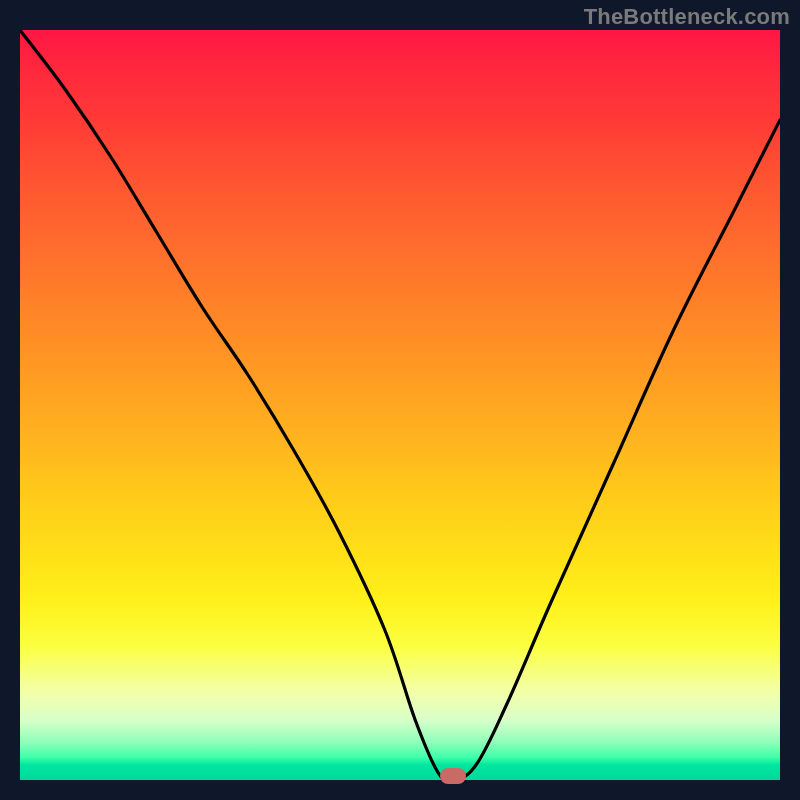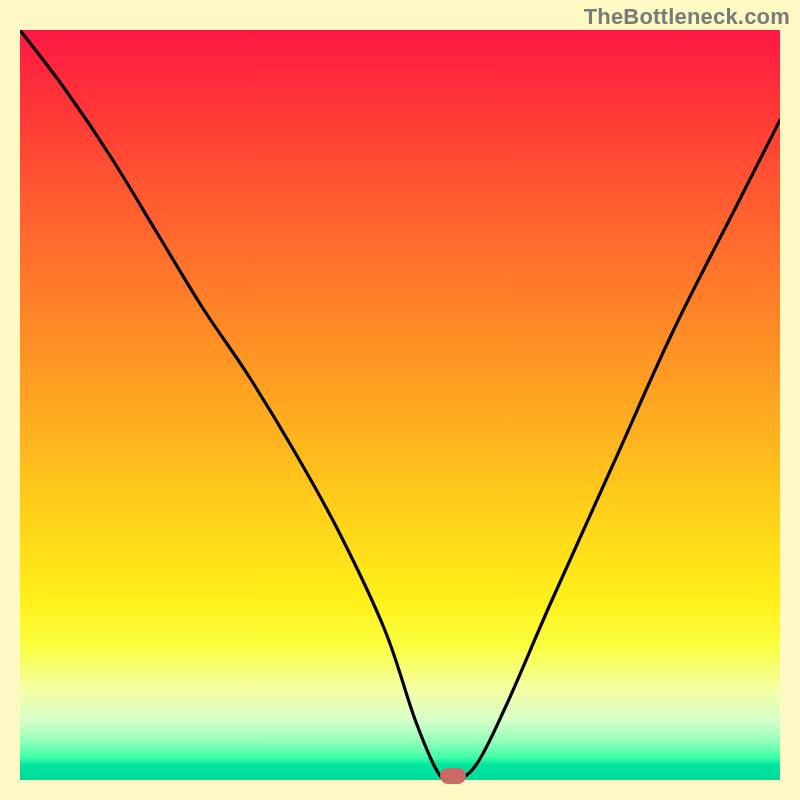--- a/index.html
+++ b/index.html
@@ -8,21 +8,21 @@
     width: 800px;
     height: 800px;
     background: #000;
     overflow: hidden;
     font-family: Arial, Helvetica, sans-serif;
   }
   .frame {
     position: relative;
     width: 800px;
     height: 800px;
-    background: #fef9c3;
+    background: #0f172a;
   }
   .watermark {
     position: absolute;
     top: 4px;
     right: 10px;
     color: #7a7a7a;
     font-size: 22px;
     font-weight: 600;
     letter-spacing: 0.2px;
     z-index: 5;

